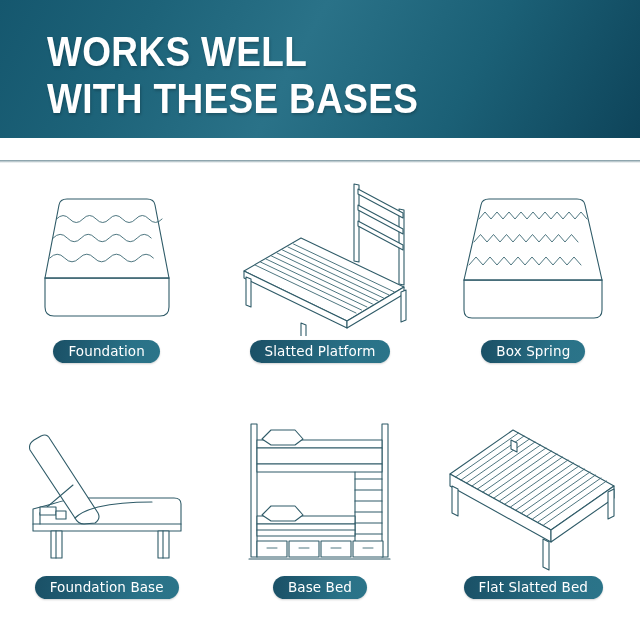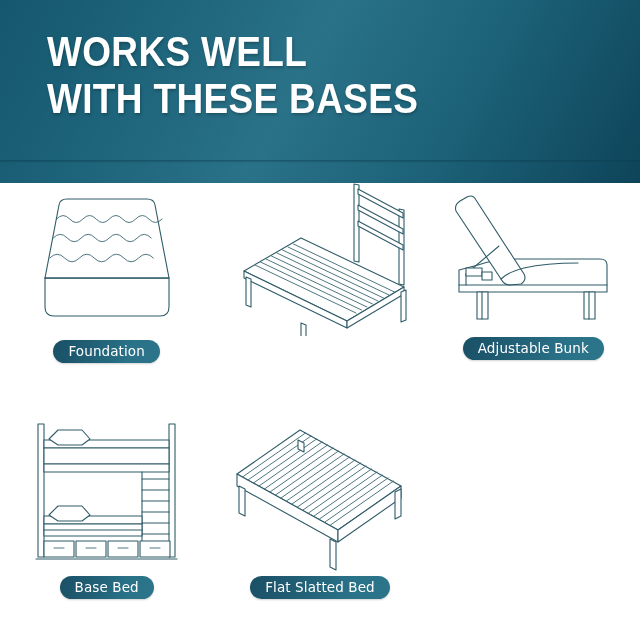--- a/index.html
+++ b/index.html
@@ -18,21 +18,21 @@
     background: #ffffff;
     overflow: hidden;
   }
 
   
   #header {
     position: absolute;
     left: 0;
     top: 0;
     width: 640px;
-    height: 183px;
+    height: 138px;
     background: linear-gradient(118deg, #15576e 0%, #1d6379 22%, #2a7288 46%, #1b6076 72%, #0e445a 100%);
     overflow: hidden;
   }
   #header-title {
     position: absolute;
     left: 47px;
     top: 28px;
     width: 560px;
     color: #ffffff;
     font-family: "Liberation Sans Narrow", "Liberation Sans", sans-serif;
@@ -180,22 +180,39 @@
             <path d="M57.5 74 L158.5 122"></path>
             <path d="M63 71 L164 119"></path>
             <path d="M68.5 68 L169.5 116"></path>
           </g>
 
           <path class="ln fillw" d="M21 101 L26 103 L26 131 L21 129 Z"></path>
           <path class="ln fillw" d="M76 147 L81 149 L81 180 L76 178 Z"></path>
           <path class="ln fillw" d="M176 116 L181 114 L181 144 L176 146 Z"></path>
         </svg>
       </div>
-    </div>
-
+      <div class="pill">Slatted Platform</div>
+    </div>
+
+    <div class="cell">
+      <div class="art">
+        <svg viewBox="0 0 190 160" xmlns="http://www.w3.org/2000/svg">
+
+          <path class="ln fillw" d="M26 104 L164 104 L164 134 Q164 142 156 142 L34 142 Q26 142 26 134 Z"></path>
+
+          <path class="ln fillw" d="M26 104 L43 29 Q44 23 51 23 L139 23 Q146 23 147 29 L164 104 Z"></path>
+          <path class="ln" d="M26 104 L164 104"></path>
+
+          <path class="ln-thin" d="M41 43 l6 -7 l6 7 l6 -7 l6 7 l6 -7 l6 7 l6 -7 l6 7 l6 -7 l6 7 l6 -7 l6 7 l6 -7 l6 7 l6 -7 l6 7 l6 -7 l6 7"></path>
+          <path class="ln-thin" d="M36 66 l6.5 -7.5 l6.5 7.5 l6.5 -7.5 l6.5 7.5 l6.5 -7.5 l6.5 7.5 l6.5 -7.5 l6.5 7.5 l6.5 -7.5 l6.5 7.5 l6.5 -7.5 l6.5 7.5 l6.5 -7.5 l6.5 7.5 l6.5 -7.5 l6.5 7.5"></path>
+          <path class="ln-thin" d="M31 89 l7 -8 l7 8 l7 -8 l7 8 l7 -8 l7 8 l7 -8 l7 8 l7 -8 l7 8 l7 -8 l7 8 l7 -8 l7 8 l7 -8 l7 8"></path>
+        </svg>
+      </div>
+      <div class="pill">Box Spring</div>
+    </div>
 
     <div class="cell row2">
       <div class="art">
         <svg viewBox="0 0 190 160" xmlns="http://www.w3.org/2000/svg">
 
           <path class="ln fillw" d="M21 97 L21 119 L169 119 L169 92 Q169 86 162 86 L75 86 Q58 86 40 92 Z"></path>
 
           <path class="ln fillw" d="M18 38 Q16 32 22 28 L29 24 Q35 21 38 27 L86 101 Q89 107 83 111 L72 112 Q66 112 63 106 Z"></path>
 
           <path class="ln" d="M63 106 Q70 99 86 95 Q108 90 140 90"></path>
@@ -207,21 +224,21 @@
           <path class="ln fillw" d="M44 99 L54 99 L54 107 L44 107 Z"></path>
 
           <path class="ln" d="M21 112 L169 112"></path>
 
           <path class="ln fillw" d="M39 119 L50 119 L50 146 L39 146 Z"></path>
           <path class="ln" d="M44 119 L44 146"></path>
           <path class="ln fillw" d="M146 119 L157 119 L157 146 L146 146 Z"></path>
           <path class="ln" d="M151 119 L151 146"></path>
         </svg>
       </div>
-      <div class="pill">Adjustable Bunk</div>
+      <div class="pill">Foundation Base</div>
     </div>
 
     <div class="cell row2">
       <div class="art">
         <svg viewBox="0 0 190 160" xmlns="http://www.w3.org/2000/svg">
 
           <path class="ln fillw" d="M26 12 L32 12 L32 145 L26 145 Z"></path>
           <path class="ln fillw" d="M157 12 L163 12 L163 145 L157 145 Z"></path>
 
           <path class="ln fillw" d="M32 28 L157 28 L157 36 L32 36 Z"></path>

